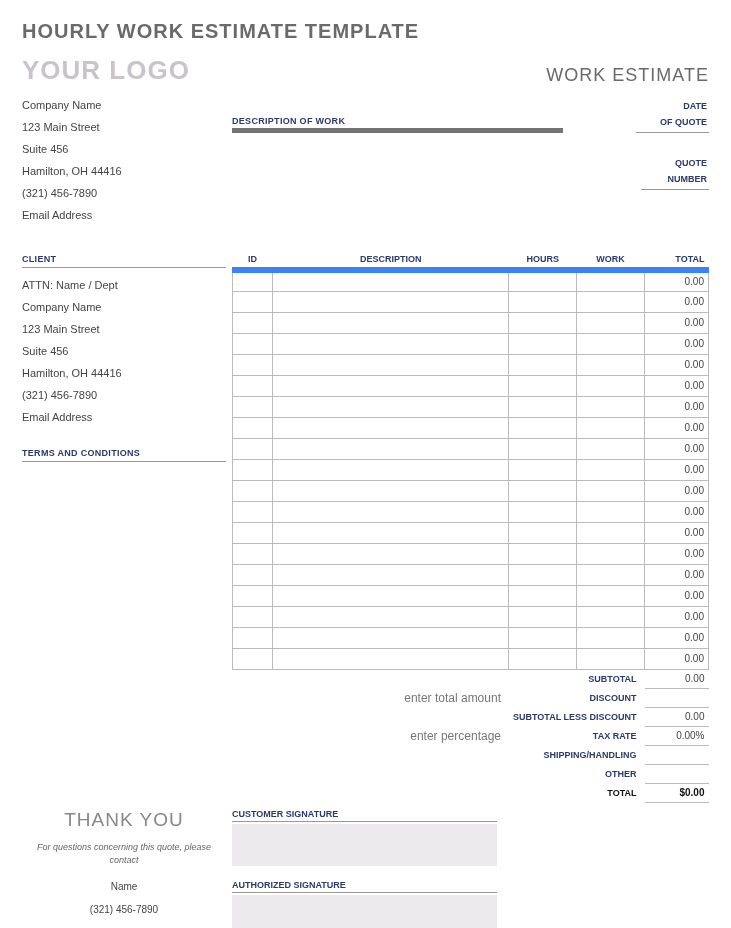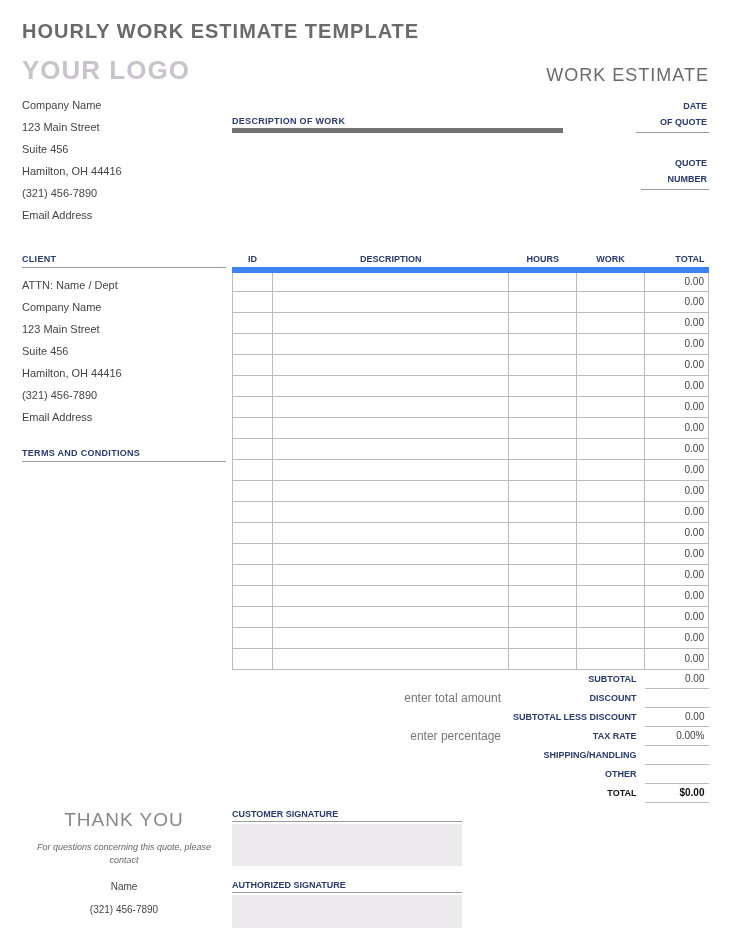--- a/index.html
+++ b/index.html
@@ -123,21 +123,21 @@
 .thank-you {
   font-size: 19px;
   color: #888;
   letter-spacing: 1px;
   margin-top: 0;
   margin-bottom: 10px;
 }
 .thank-sub { font-size: 9px; font-style: italic; color: #666; line-height: 13px; margin-bottom: 14px; }
 .contact-line { font-size: 10px; color: #444; margin-bottom: 12px; }
 
-.sig-block { margin-bottom: 14px; width: 230px; }
+.sig-block { margin-bottom: 14px; width: 265px; }
 .sig-label {
   font-size: 9px; font-weight: bold; color: #2a3a6a;
   border-bottom: 1px solid #999; padding-bottom: 2px; margin-bottom: 2px;
 }
 .sig-box { background: #eceaed; height: 42px; width: 100%; }
 </style>
 </head>
 <body>
 
 <div class="doc-title">HOURLY WORK ESTIMATE TEMPLATE</div>

